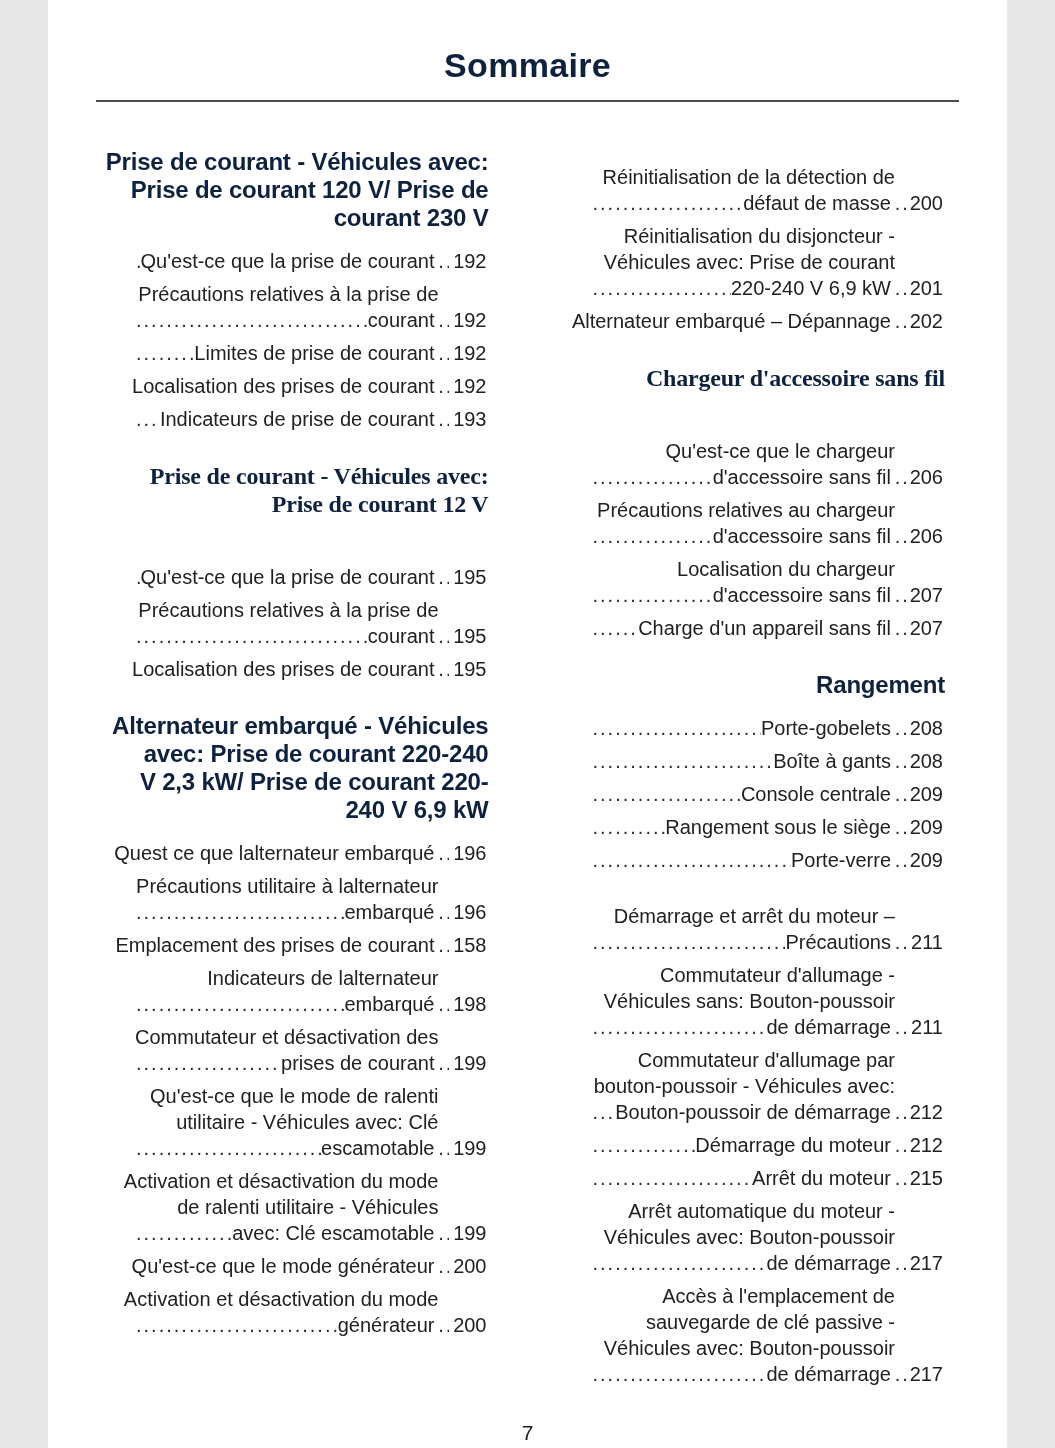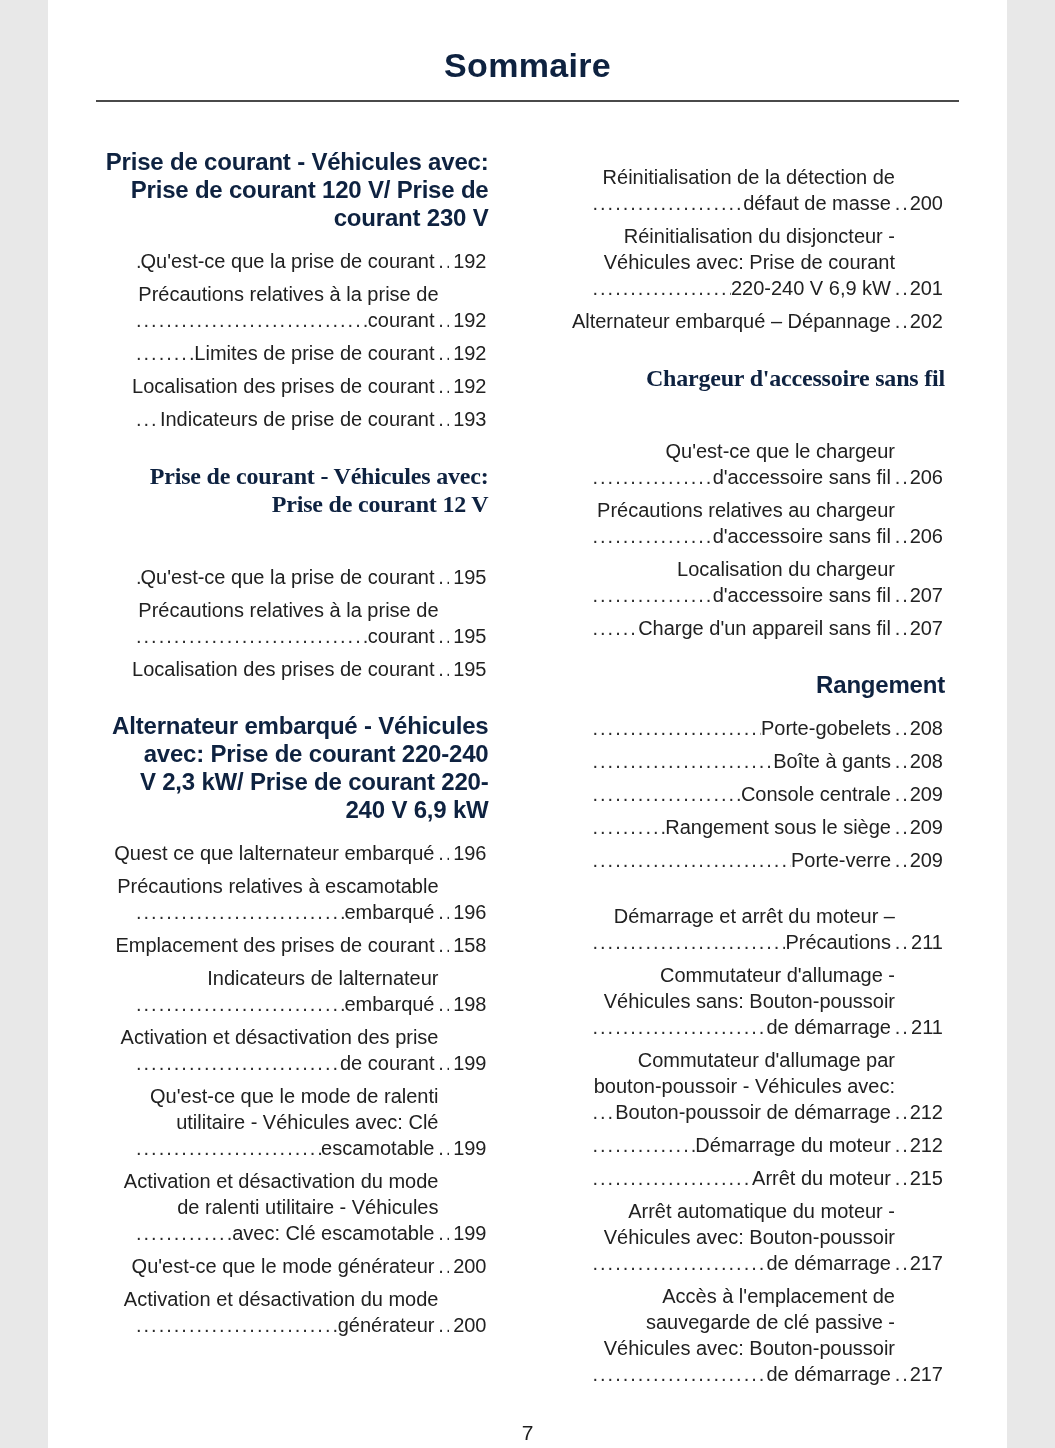--- a/index.html
+++ b/index.html
@@ -176,36 +176,36 @@
   </section>
         <section class="toc-section">
     <h2 class="heading">Alternateur embarqué - Véhicules avec: Prise de courant 220-240 V 2,3 kW/ Prise de courant 220-240 V 6,9 kW</h2>
     <div class="entries">
             <div class="entry">
     <span class="t">Quest ce que lalternateur embarqué</span>
     <span class="leader"></span>
     <span class="pg">196</span>
   </div>
             <div class="entry">
-    <span class="t">Précautions relatives à escamotable embarqué</span>
+    <span class="t">Précautions utilitaire à lalternateur embarqué</span>
     <span class="leader"></span>
     <span class="pg">196</span>
   </div>
             <div class="entry">
     <span class="t">Emplacement des prises de courant</span>
     <span class="leader"></span>
     <span class="pg">158</span>
   </div>
             <div class="entry">
     <span class="t">Indicateurs de lalternateur embarqué</span>
     <span class="leader"></span>
     <span class="pg">198</span>
   </div>
             <div class="entry">
-    <span class="t">Activation et désactivation des prise de courant</span>
+    <span class="t">Commutateur et désactivation des prises de courant</span>
     <span class="leader"></span>
     <span class="pg">199</span>
   </div>
             <div class="entry">
     <span class="t">Qu'est-ce que le mode de ralenti utilitaire - Véhicules avec: Clé escamotable</span>
     <span class="leader"></span>
     <span class="pg">199</span>
   </div>
             <div class="entry">
     <span class="t">Activation et désactivation du mode de ralenti utilitaire - Véhicules avec: Clé escamotable</span>

